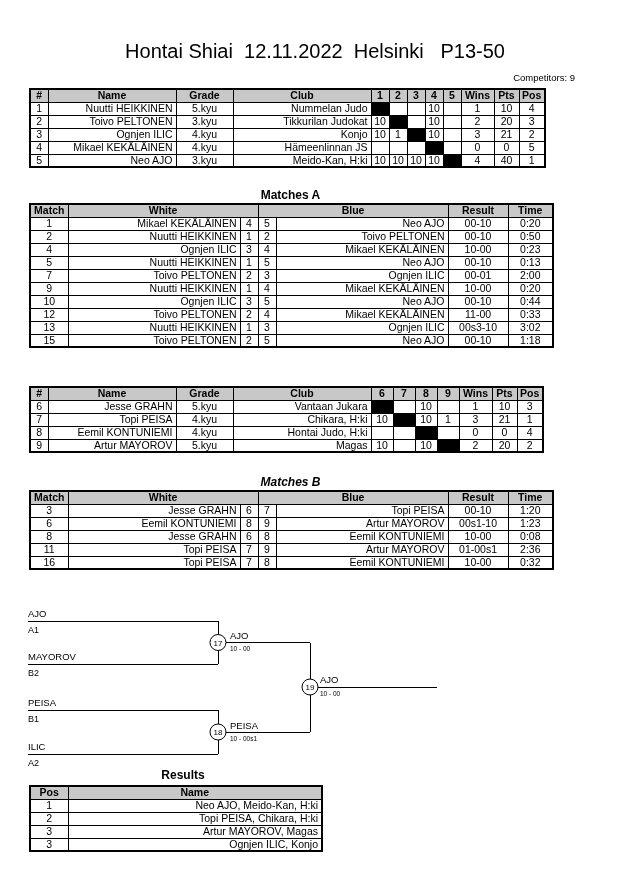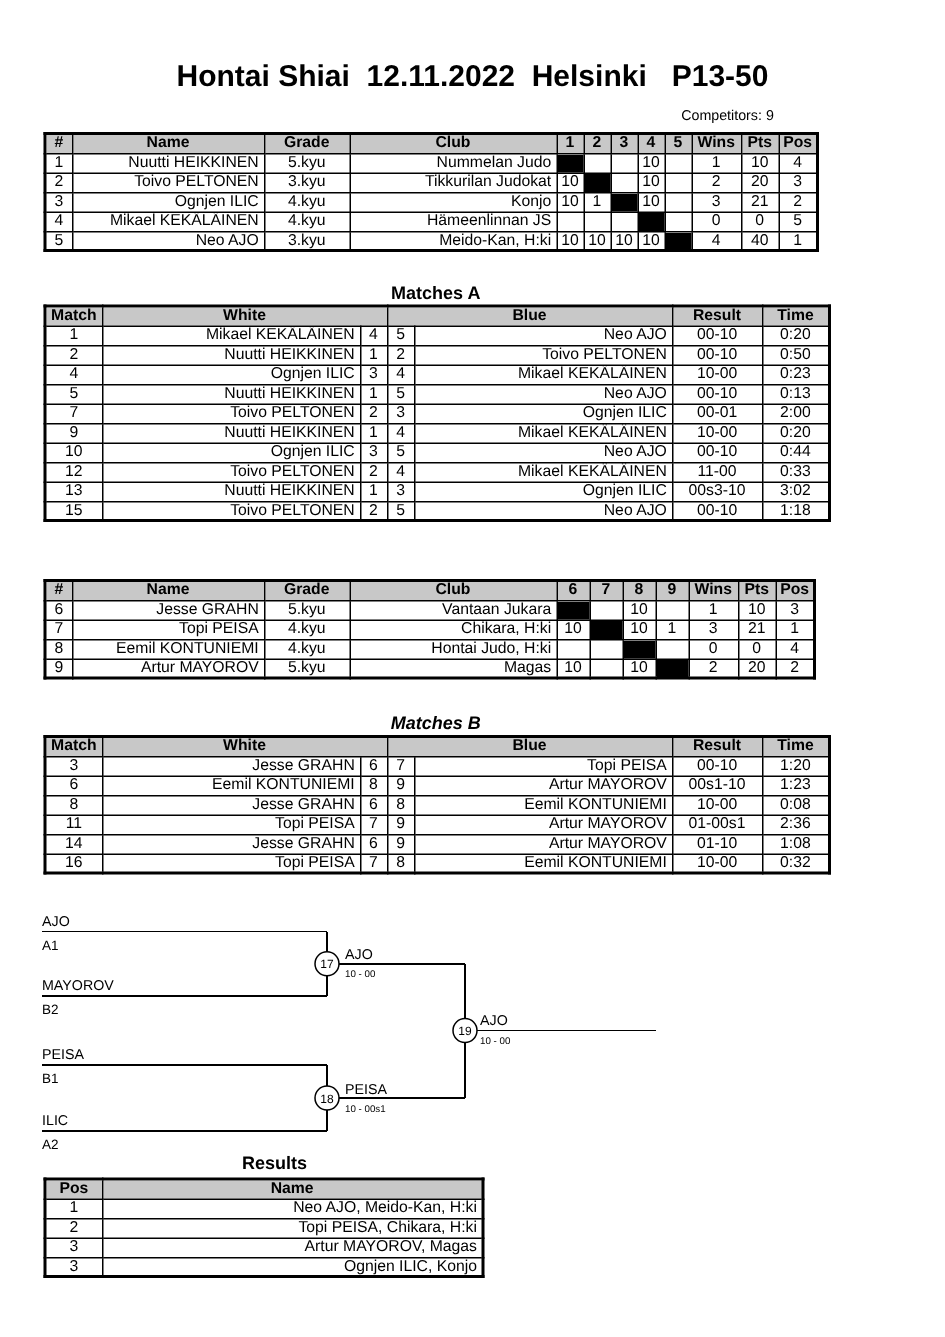--- a/index.html
+++ b/index.html
@@ -6,24 +6,24 @@
   html, body { margin: 0; padding: 0; }
   body {
     width: 630px; height: 891px; background: #ffffff; color: #000;
     font-family: "Liberation Sans", sans-serif;
   }
   .page { position: relative; width: 630px; height: 891px; overflow: hidden; background: #fff; }
   .abs { position: absolute; }
 
   .title {
     top: 40px; left: 0; width: 630px; text-align: center;
-    font-size: 20px; font-weight: 700; white-space: pre;
+    font-size: 20px; font-weight: 400; white-space: pre;
   }
   .heading { font-size: 12px; font-weight: 700; text-align: center; line-height: 14px; }
-  .comp-count { font-size: 9.5px; text-align: center; line-height: 12px; }
+  .comp-count { font-size: 9.5px; text-align: right; line-height: 12px; }
 
   table.tbl { border-collapse: collapse; table-layout: fixed; border: 2px solid #000; background: #fff; }
   .tbl th, .tbl td {
     border: 1px solid #000; font-size: 10.5px; line-height: 11px; height: 13px;
     padding: 0 3px; overflow: hidden; white-space: nowrap;
   }
   .tbl th { background: #c8c8c8; font-weight: 700; text-align: center; padding: 0 2px; }
   td.ac { text-align: center; padding: 0 1px; }
   td.al { text-align: right; }
   td.self { background: #000000; }
@@ -412,29 +412,20 @@
         <tr>
           <td class="ac">11</td>
           <td class="al">Topi PEISA</td>
           <td class="ac">7</td>
           <td class="ac">9</td>
           <td class="al">Artur MAYOROV</td>
           <td class="ac">01-00s1</td>
           <td class="ac">2:36</td>
         </tr>
         <tr>
-          <td class="ac">14</td>
-          <td class="al">Jesse GRAHN</td>
-          <td class="ac">6</td>
-          <td class="ac">9</td>
-          <td class="al">Artur MAYOROV</td>
-          <td class="ac">01-10</td>
-          <td class="ac">1:08</td>
-        </tr>
-        <tr>
           <td class="ac">16</td>
           <td class="al">Topi PEISA</td>
           <td class="ac">7</td>
           <td class="ac">8</td>
           <td class="al">Eemil KONTUNIEMI</td>
           <td class="ac">10-00</td>
           <td class="ac">0:32</td>
         </tr>
       </tbody>
   </table>

